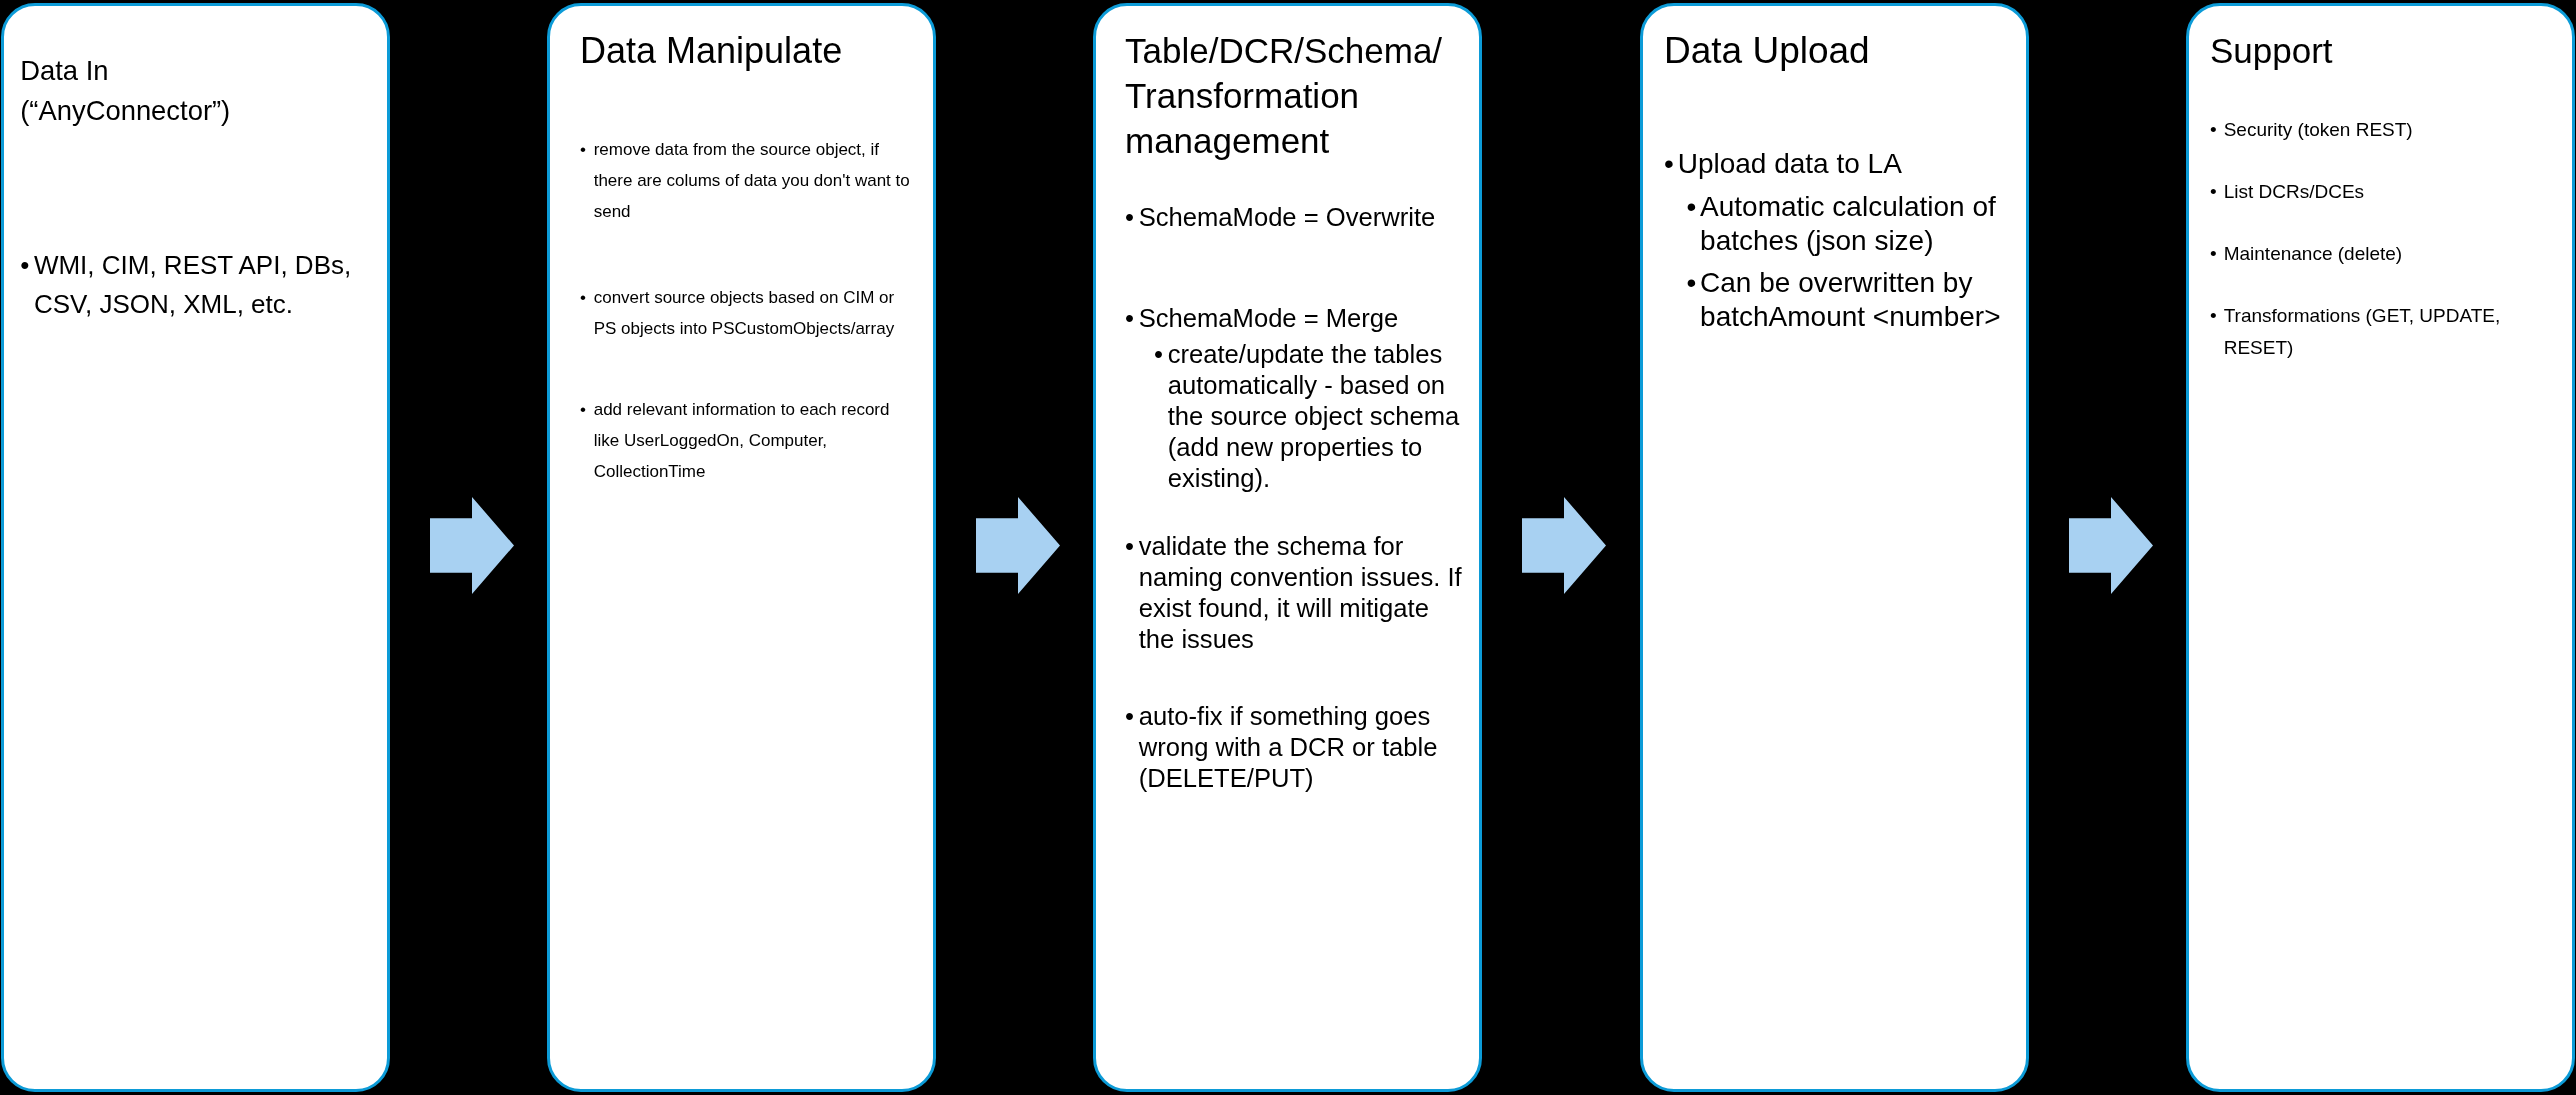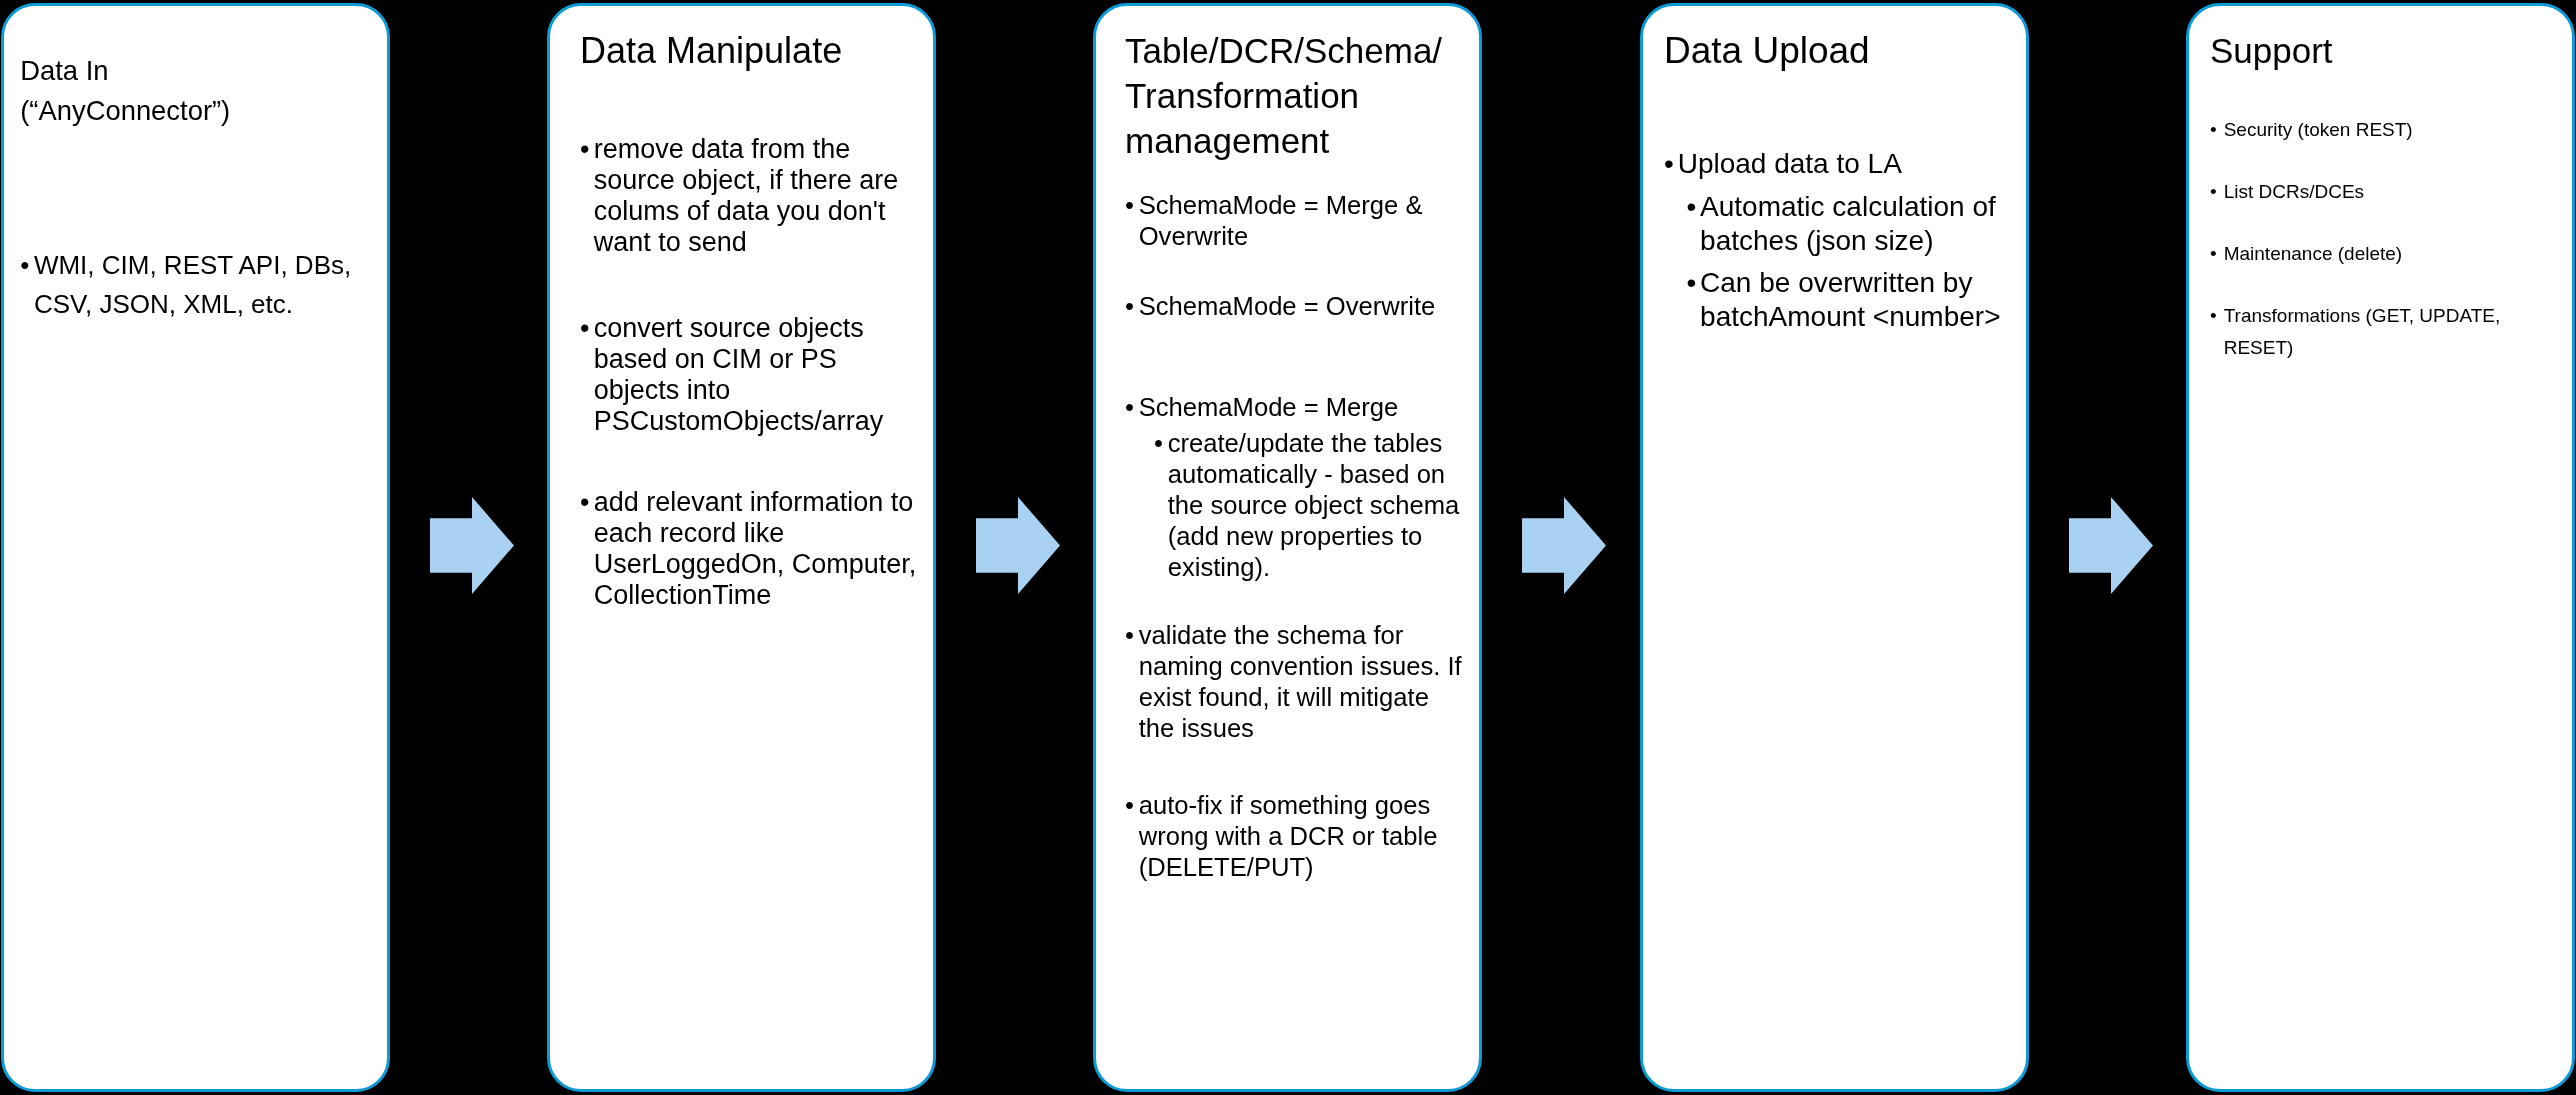--- a/index.html
+++ b/index.html
@@ -42,21 +42,21 @@
     position:relative;
     padding-left:13.7px;
   }
   .item::before{
     content:"\2022";
     position:absolute;
     left:0px;
     top:0;
   }
   #b1 .item{font-size:26px;line-height:39px;}
-  #b2 .item{font-size:27px;line-height:31px;}
+  #b2 .item{font-size:17px;line-height:31px;}
   #b3 .item{font-size:25.6px;line-height:31px;}
   #b4 .item{font-size:28px;line-height:34px;}
   #b5 .item{font-size:19px;line-height:32px;}
 
   #b3 .item.l2{margin-left:29px;}
   #b4 .item.l2{margin-left:22.4px;}
 
   .flow-arrow{
     position:absolute;
     top:497px;
@@ -91,21 +91,20 @@
   </div>
 </article>
 
 <div class="flow-arrow" id="arrow2"></div>
 
 <article class="card" id="b3">
   <h2 class="card-title" style="margin:0;">Table/DCR/Schema/
 Transformation
 management</h2>
   <div class="items">
-    <div class="item" style="margin-top:27.4px;">SchemaMode = Merge &amp; Overwrite</div>
     <div class="item" style="margin-top:39px;">SchemaMode = Overwrite</div>
     <div class="item" style="margin-top:70px;">SchemaMode = Merge</div>
     <div class="item l2" style="margin-top:5px;">create/update the tables automatically - based on the source object schema (add new properties to existing).</div>
     <div class="item" style="margin-top:37px;">validate the schema for naming convention issues. If exist found, it will mitigate the issues</div>
     <div class="item" style="margin-top:46px;">auto-fix if something goes wrong with a DCR or table (DELETE/PUT)</div>
   </div>
 </article>
 
 <div class="flow-arrow" id="arrow3"></div>
 

